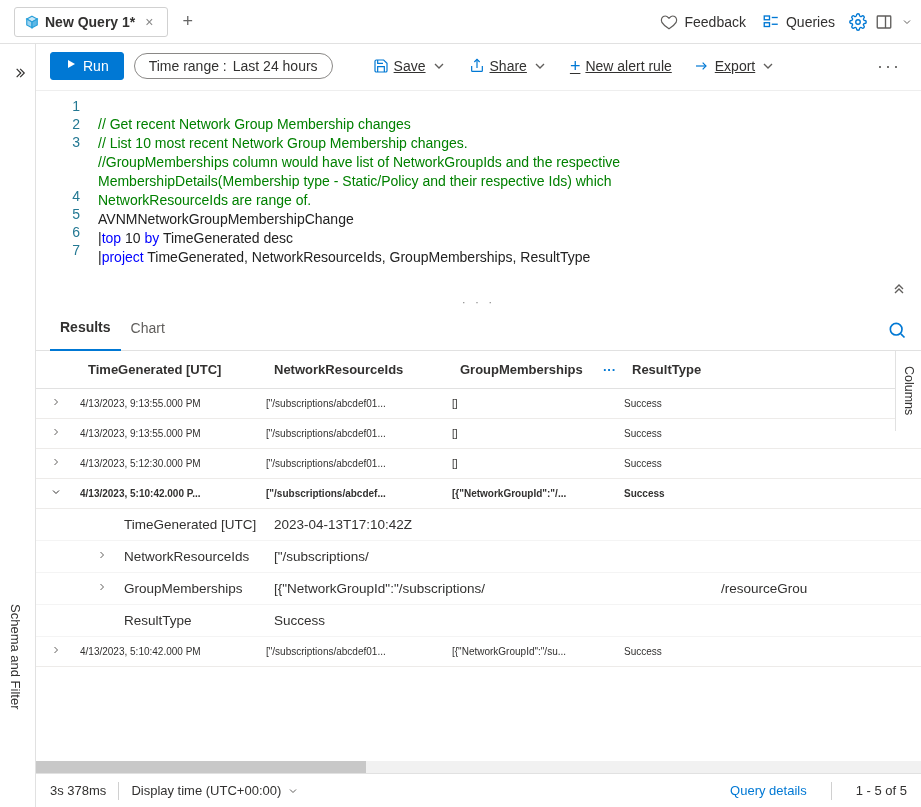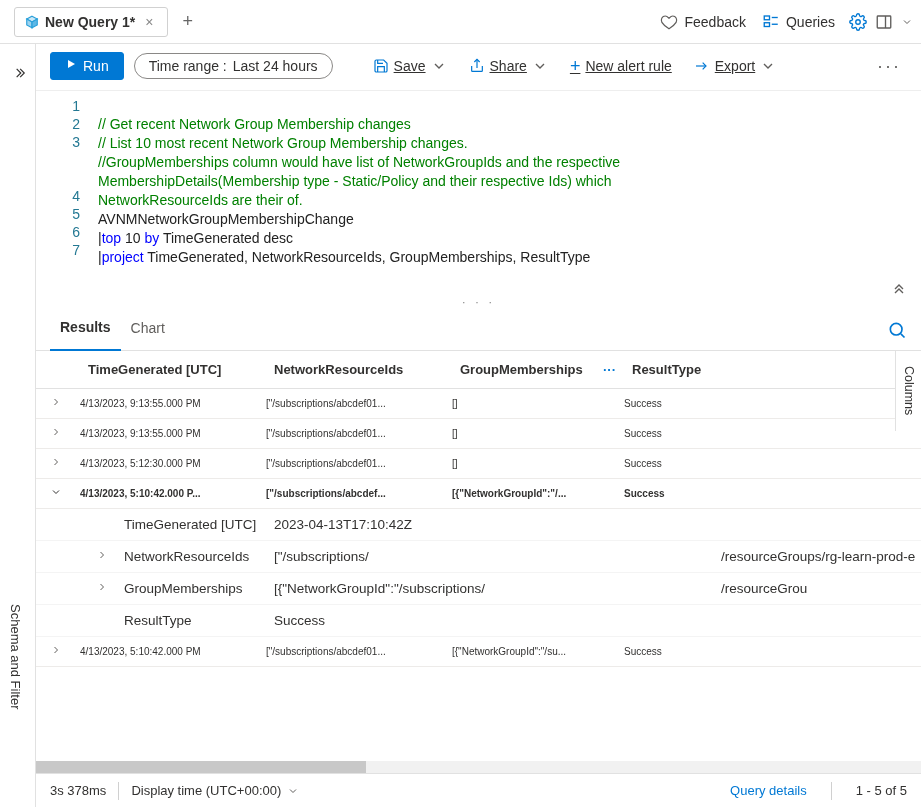--- a/index.html
+++ b/index.html
@@ -202,21 +202,21 @@
         <div>4</div>
         <div>5</div>
         <div>6</div>
         <div>7</div>
     </div>
     <div class="editor">
 <span class="c-comment">// Get recent Network Group Membership changes</span>
 <span class="c-comment">// List 10 most recent Network Group Membership changes.</span>
 <span class="c-comment">//GroupMemberships column would have list of NetworkGroupIds and the respective </span>
 <span class="c-comment">MembershipDetails(Membership type - Static/Policy and their respective Ids) which </span>
-<span class="c-comment">NetworkResourceIds are their of.</span>
+<span class="c-comment">NetworkResourceIds are range of.</span>
 <span class="c-plain">AVNMNetworkGroupMembershipChange</span>
 <span class="c-plain">|</span><span class="c-kw">top</span><span class="c-plain"> 10 </span><span class="c-kw">by</span><span class="c-plain"> TimeGenerated desc</span>
 <span class="c-plain">|</span><span class="c-kw">project</span><span class="c-plain"> TimeGenerated, NetworkResourceIds, GroupMemberships, ResultType</span>
  </div>
     <svg class="caret" width="16" height="16" viewBox="0 0 24 24" fill="none" stroke="#605e5c" stroke-width="2">
         <polyline points="6 15 12 9 18 15"></polyline>
         <polyline points="6 21 12 15 18 21"></polyline>
       </svg>
   </div>
   <div class="divider-dots">· · ·</div>
@@ -289,21 +289,20 @@
       <div class="subchev"></div>
       <div class="skey">TimeGenerated [UTC]</div>
       <div class="sval">2023-04-13T17:10:42Z</div>
     </div>
     <div class="sub">
       <div class="subchev"><svg width="12" height="12" viewBox="0 0 24 24" fill="none" stroke="#605e5c" stroke-width="2">
             <polyline points="9 6 15 12 9 18"></polyline>
           </svg></div>
       <div class="skey">NetworkResourceIds</div>
       <div class="sval">["/subscriptions/</div>
-      <div class="sval2">/resourceGroups/rg-learn-prod-e</div>
     </div>
     <div class="sub">
       <div class="subchev"><svg width="12" height="12" viewBox="0 0 24 24" fill="none" stroke="#605e5c" stroke-width="2">
             <polyline points="9 6 15 12 9 18"></polyline>
           </svg></div>
       <div class="skey">GroupMemberships</div>
       <div class="sval">[{"NetworkGroupId":"/subscriptions/</div>
       <div class="sval2">/resourceGrou</div>
     </div>
     <div class="sub">

